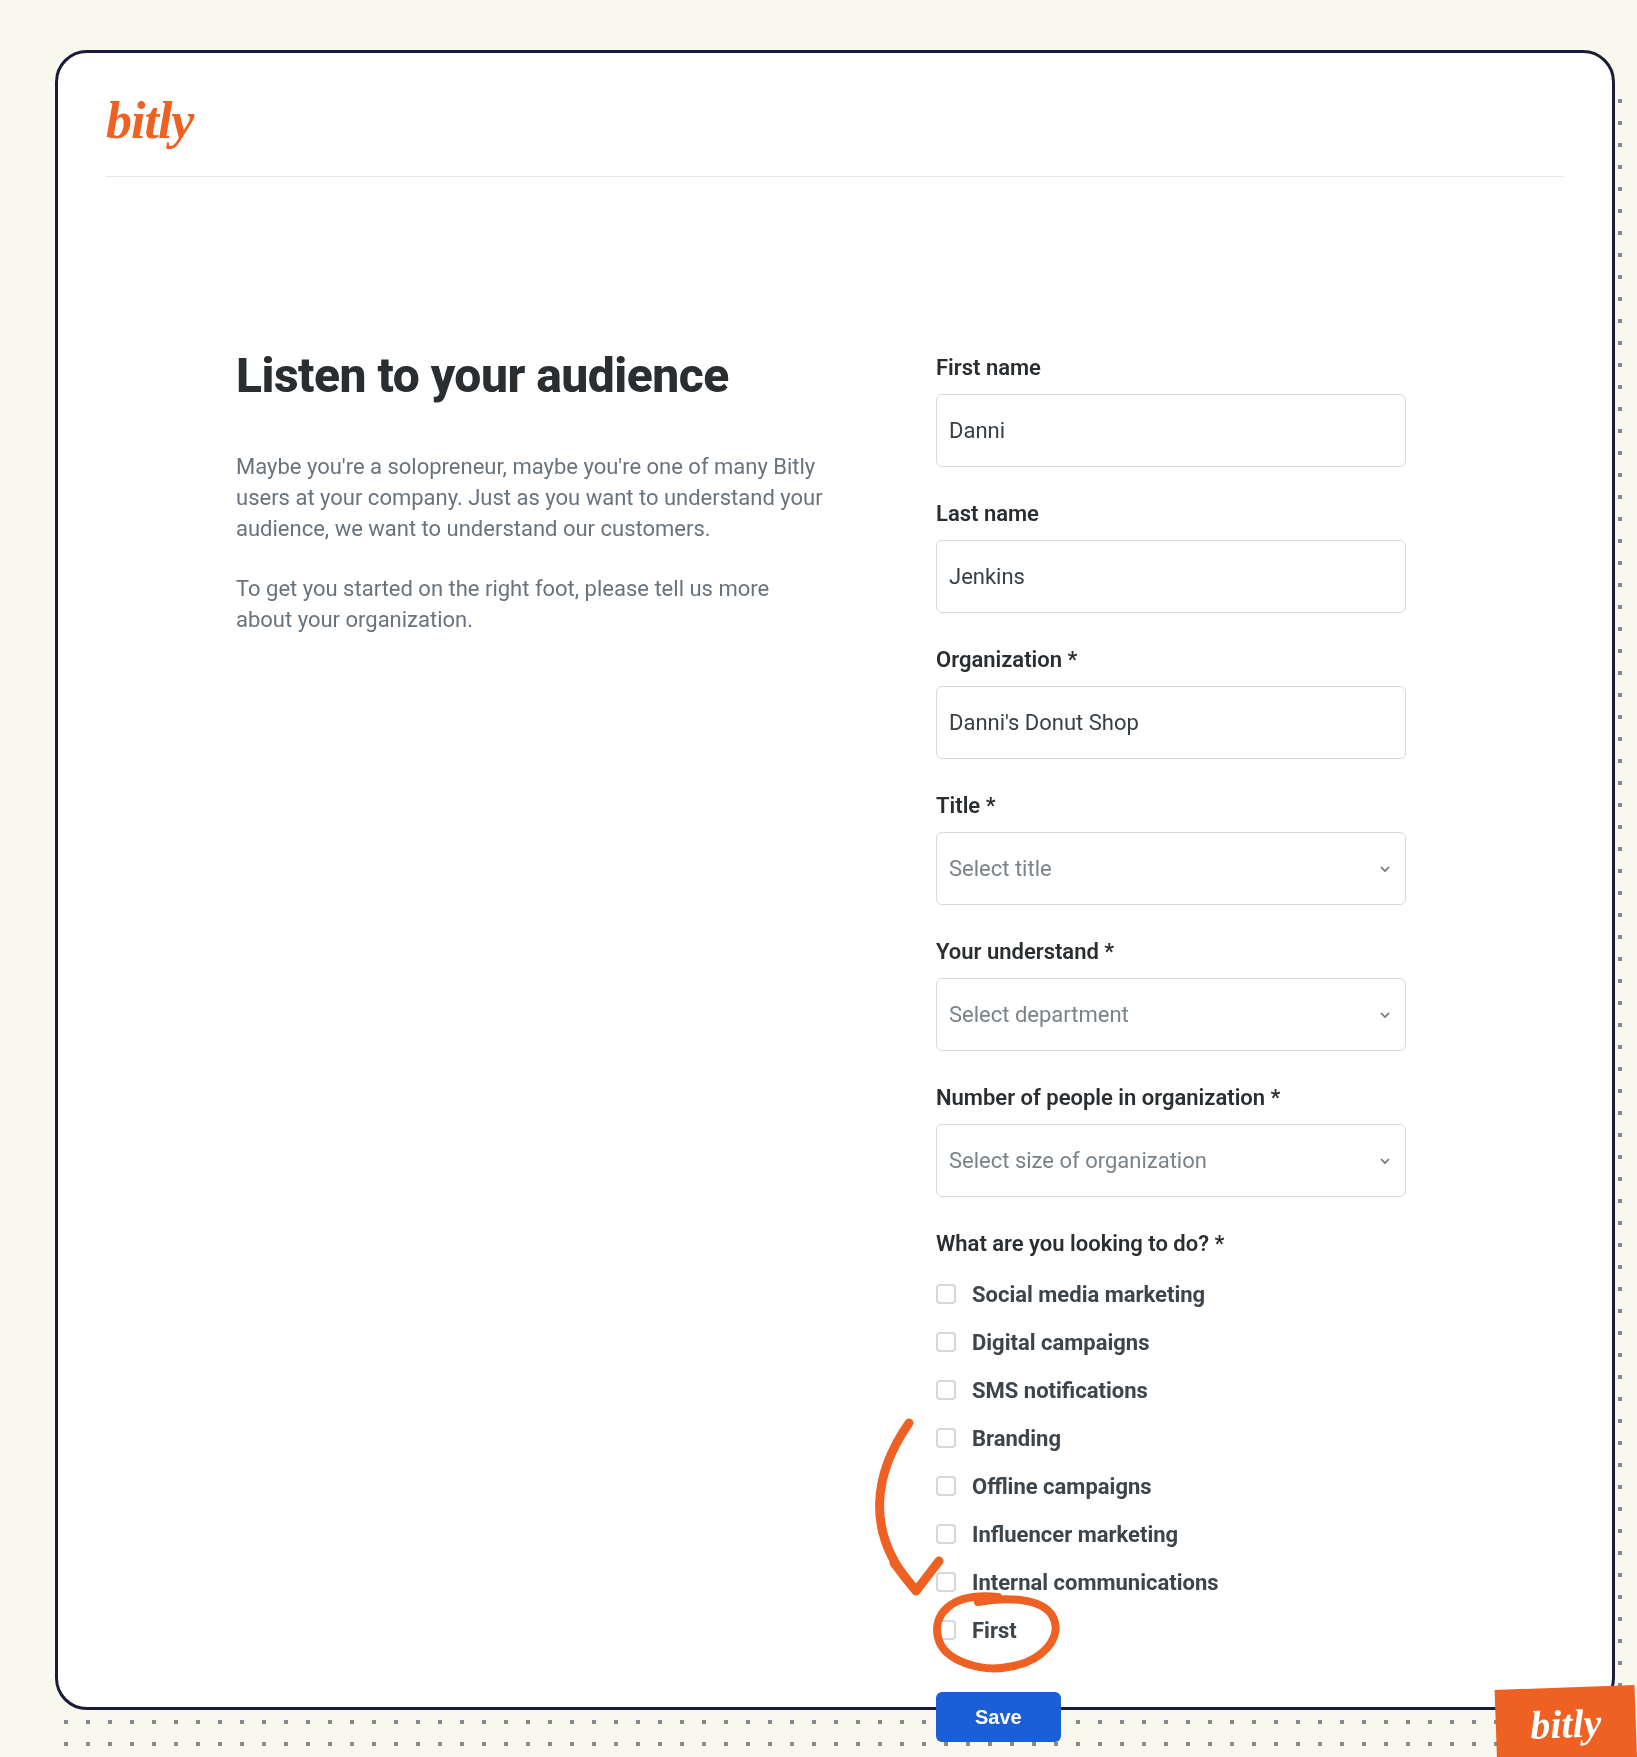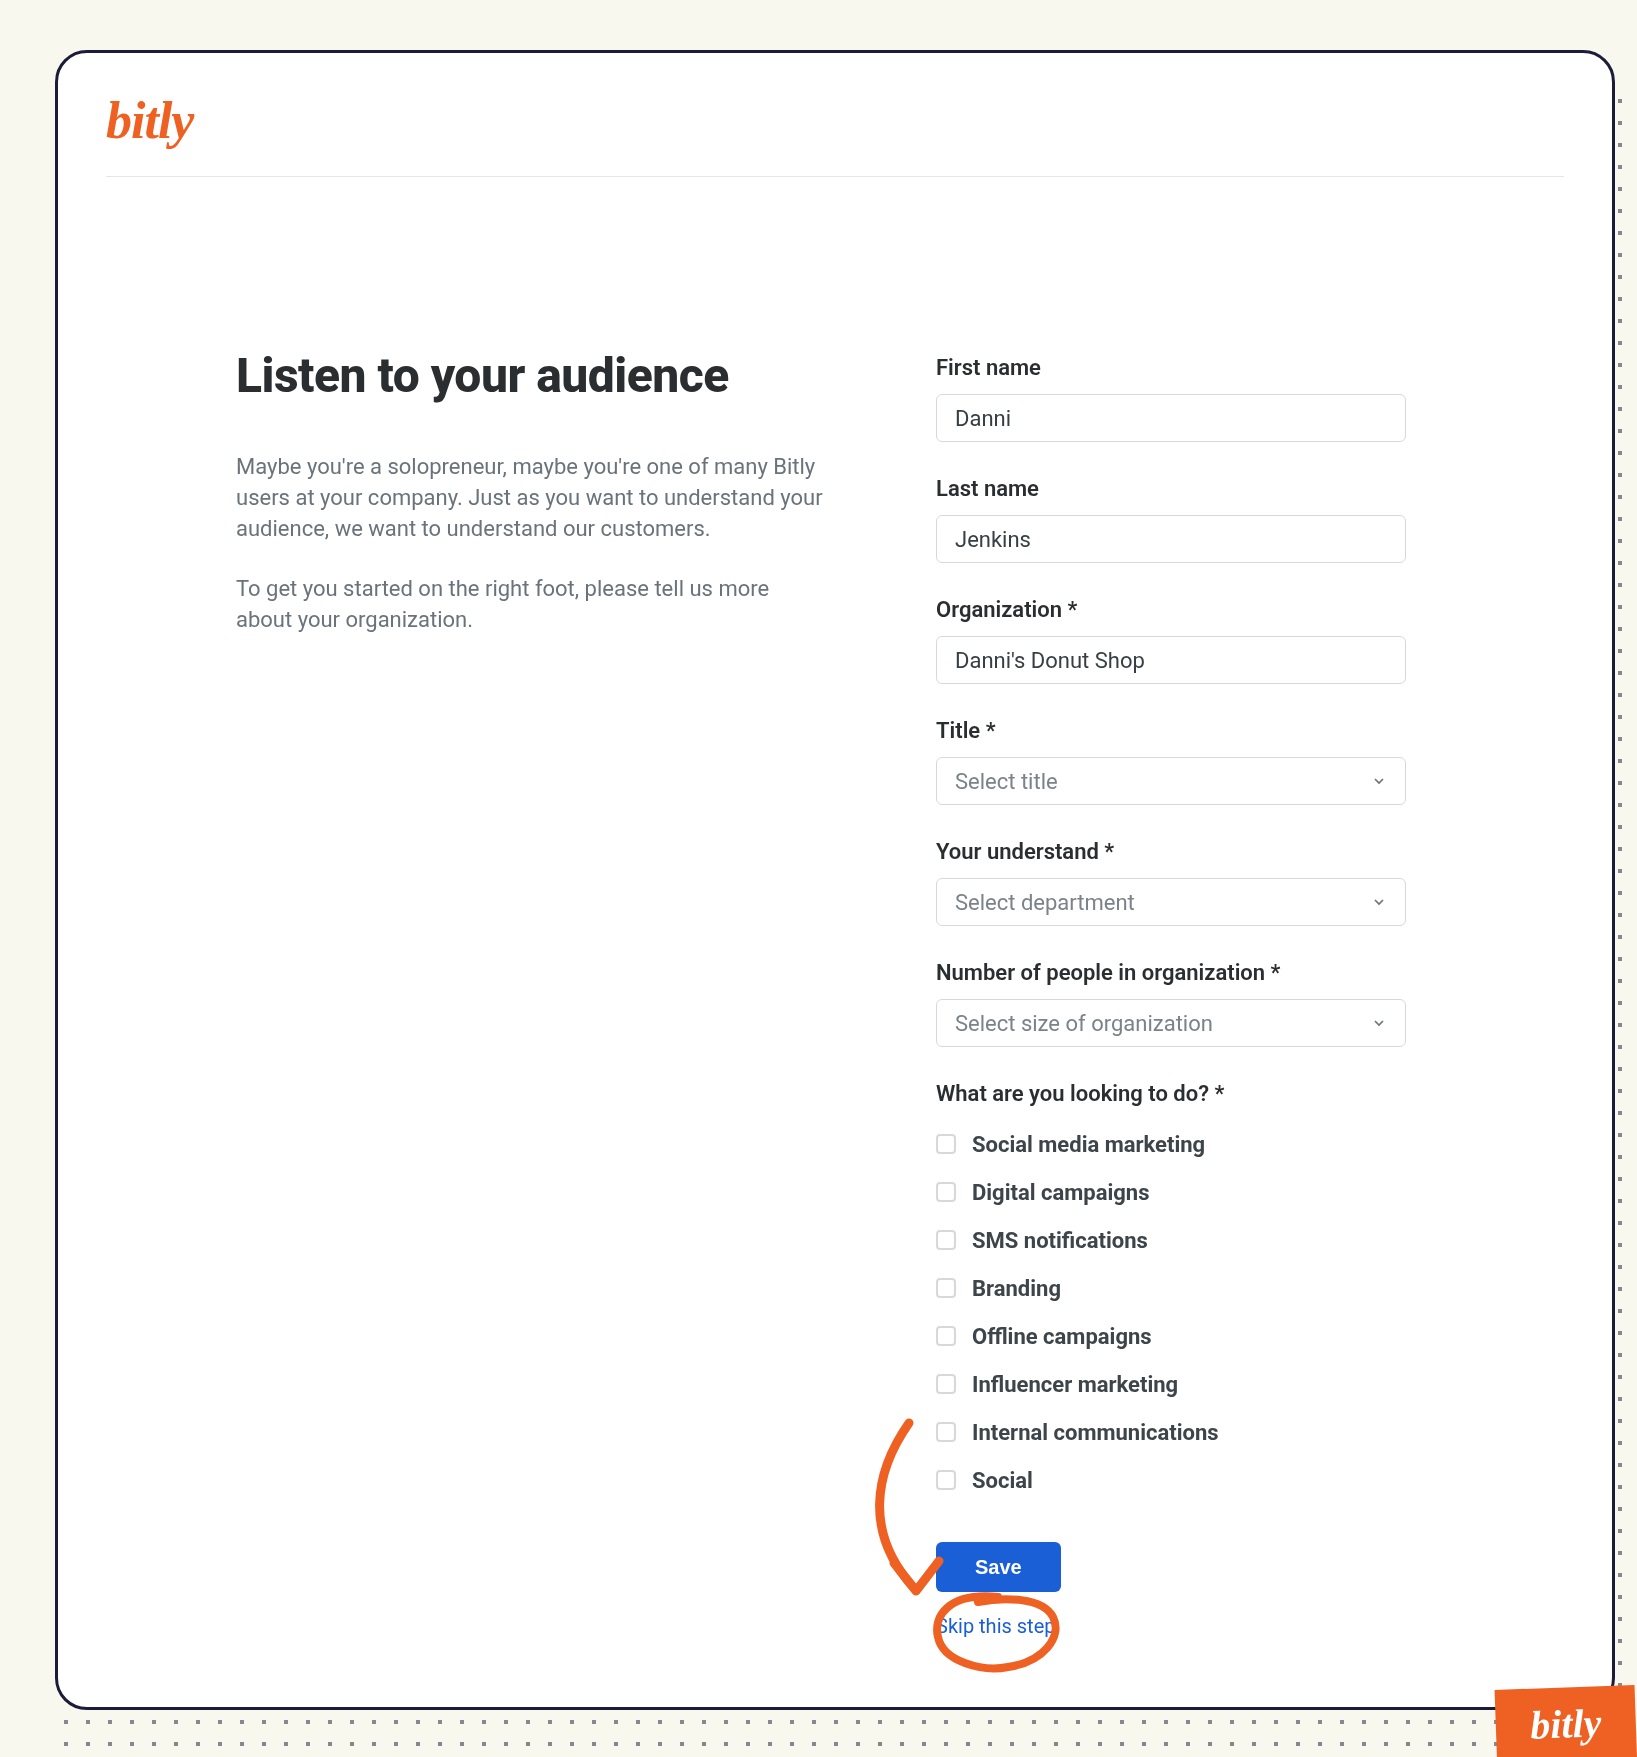--- a/index.html
+++ b/index.html
@@ -64,27 +64,27 @@
   .field { margin-bottom: 34px; }
   .field label {
     display: block;
     font-size: 22px;
     font-weight: 600;
     color: #2a2e30;
     margin-bottom: 14px;
   }
   .input, .select {
     width: 100%;
-    height: 48px;
+    height: 73px;
     border: 1px solid #d6d9dc;
     border-radius: 6px;
     background: #fff;
     font-size: 22px;
     color: #373f44;
-    padding: 0 18px;
+    padding: 0 12px;
     display: flex;
     align-items: center;
   }
   .select {
     justify-content: space-between;
     color: #7a828a;
     cursor: pointer;
   }
   .select .chev {
     width: 16px; height: 16px;
@@ -282,21 +282,21 @@
             <div class="check-item">
               <div class="checkbox"></div>
               <span class="lbl">Influencer marketing</span>
             </div>
             <div class="check-item">
               <div class="checkbox"></div>
               <span class="lbl">Internal communications</span>
             </div>
             <div class="check-item">
               <div class="checkbox"></div>
-              <span class="lbl">Social</span>
+              <span class="lbl">First</span>
             </div>
           </div>
         </div>
 
         <div class="actions">
           <button class="save-btn">Save</button>
           <a class="skip">Skip this step</a>
         </div>
 
       </div>

